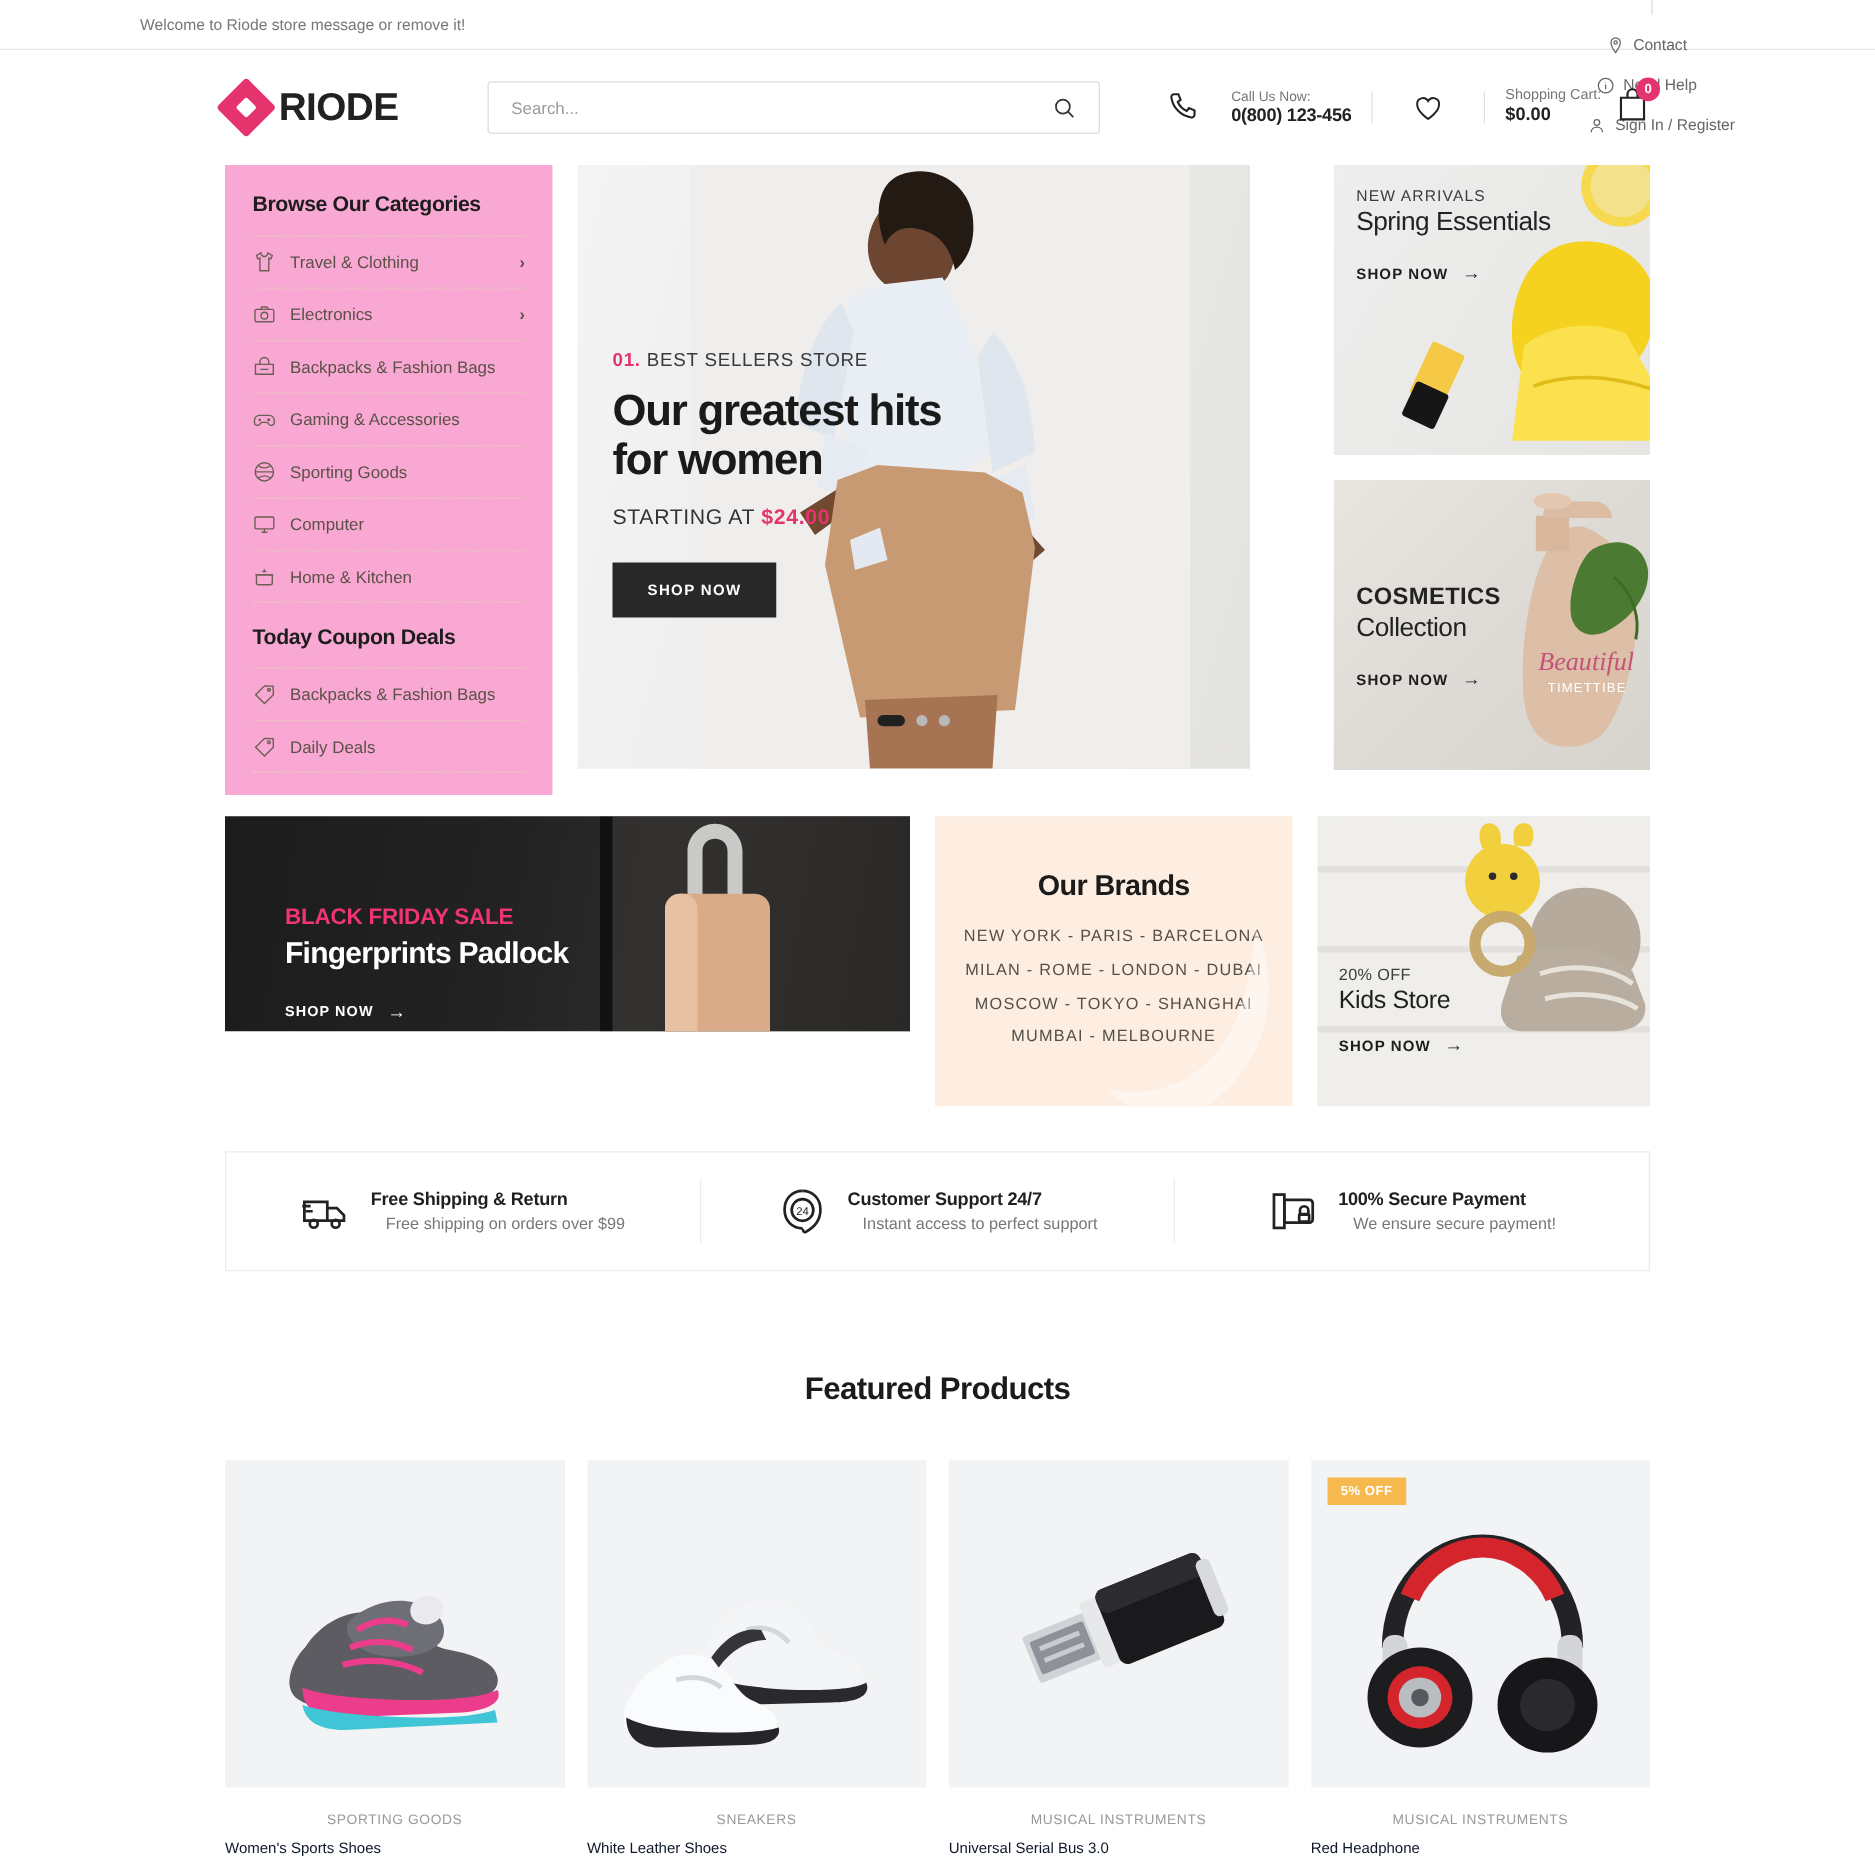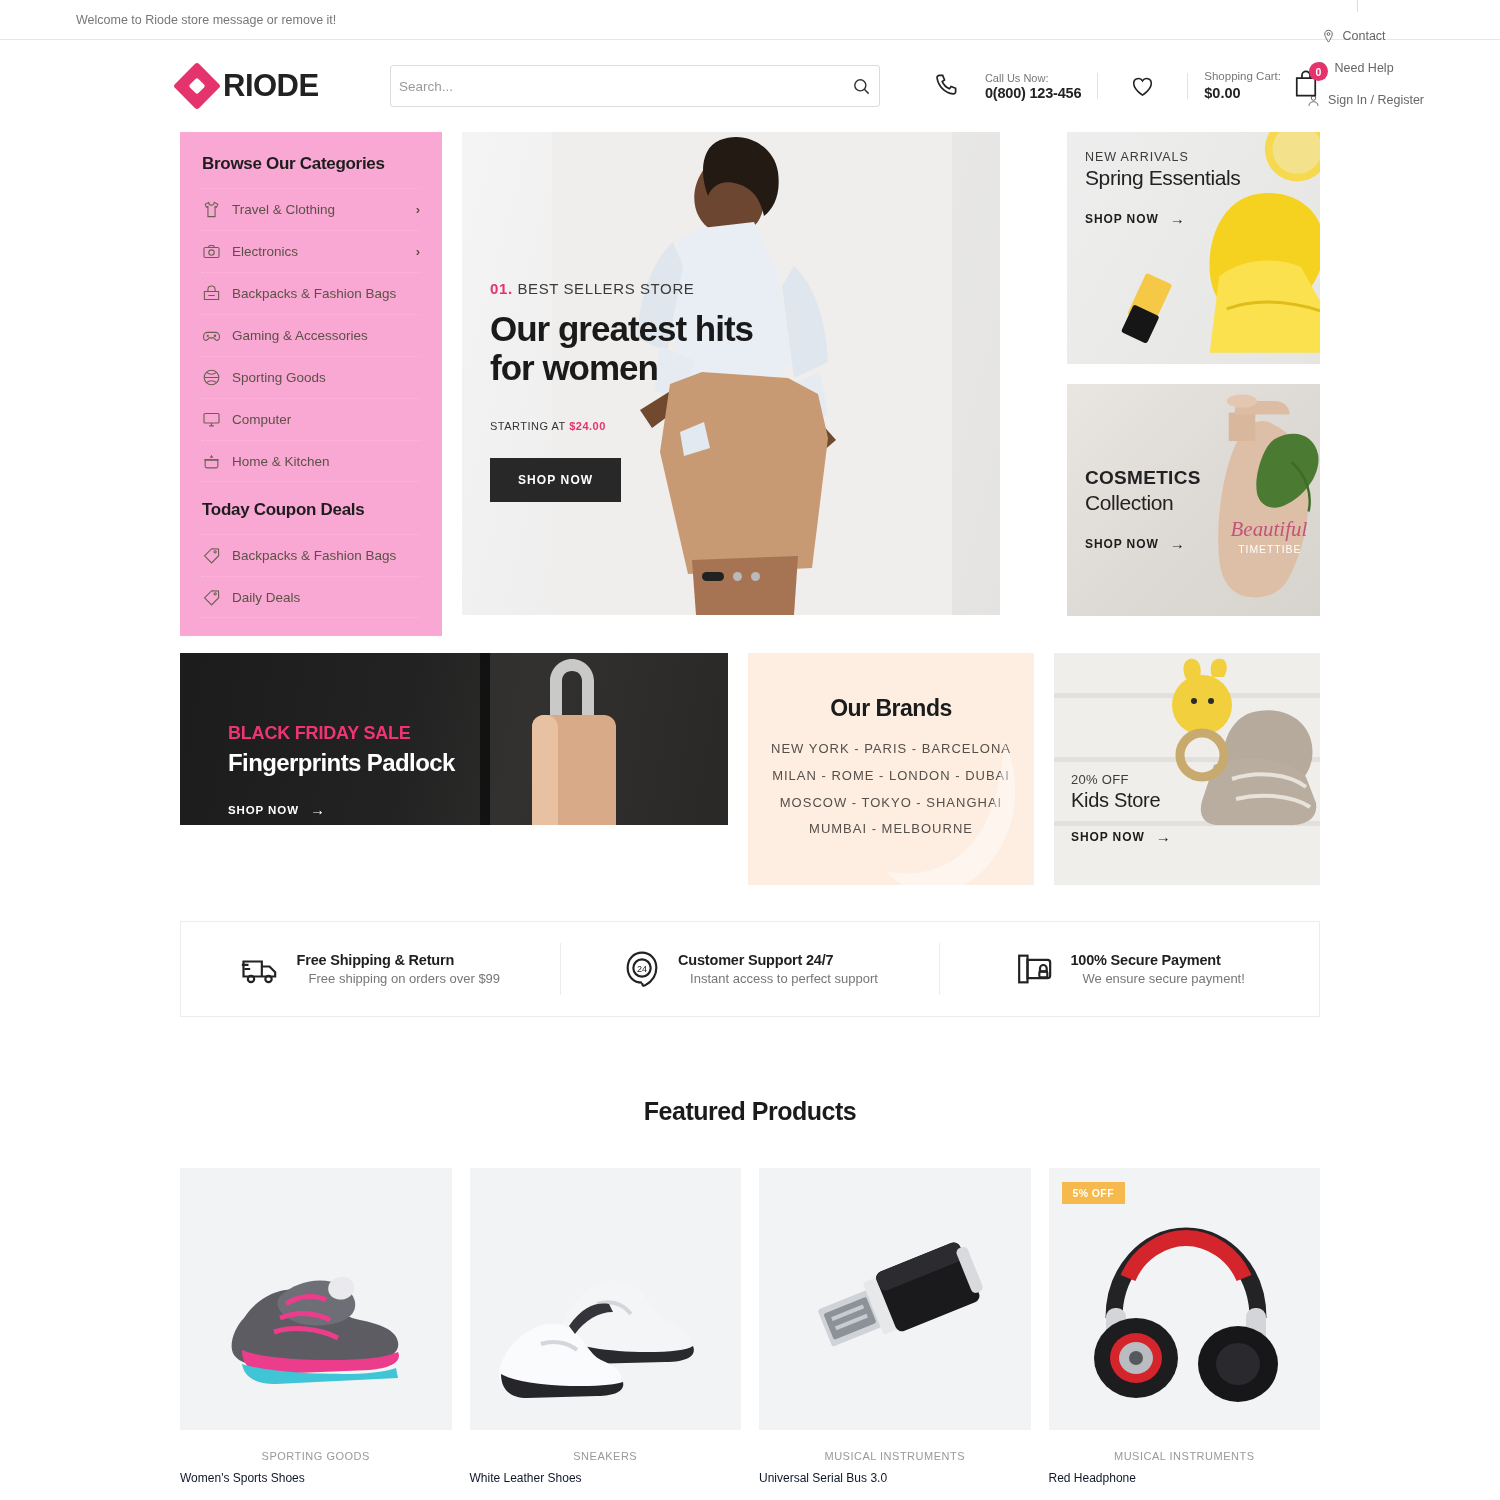--- a/index.html
+++ b/index.html
@@ -8,21 +8,21 @@
     font-family: "Liberation Sans", sans-serif;
     background: #ffffff; overflow: hidden;
     color: #333;
   }
   .page { width: 1500px; height: 1500px; position: relative; }
 
   
   .topbar {
     height: 40px; border-bottom: 1px solid #e7e7e7;
     display: flex; align-items: center;
-    padding: 0 76px; font-size: 12.5px; color: #666;
+    padding: 0 112px; font-size: 12.5px; color: #666;
   }
   .topbar-welcome { flex: 1; color: #777; }
   .topbar-right { display: flex; align-items: center; gap: 17px; flex-direction: column; }
   .tb-sel {
     display: flex; align-items: center; gap: 4px;
     font-size: 12.5px; color: #666; margin-right: 22px; cursor: pointer;
   }
   .tb-sel .car { font-size: 9px; }
   .tb-div { width: 1px; height: 18px; background: #ddd; margin: 0 20px 0 4px; }
   .tb-link {
@@ -38,21 +38,21 @@
     padding: 0 180px; border-bottom: 0;
   }
   .logo { display: flex; align-items: center; gap: 9px; width: 210px; }
   .logo-diamond { width: 34px; height: 34px; background: #e5336d; transform: rotate(45deg);
      position: relative; border-radius: 3px; }
   .logo-diamond::after { content:""; position:absolute; width:12px; height:12px; background:#fff;
      top:11px; left:11px; border-radius:2px; }
   .logo-text { font-size: 31px; font-weight: 800; letter-spacing: -0.5px; color: #222; }
   .searchwrap {
     flex: 0 0 490px; height: 42px; border: 1px solid #dcdcdc; border-radius: 3px;
-    display: flex; align-items: center; padding: 0 8px; background: #fff;
+    display: flex; align-items: center; padding: 0 18px; background: #fff;
   }
   .searchwrap input {
     flex: 1; border: none; outline: none; font-size: 13.5px; color: #444;
     font-family: "Liberation Sans", sans-serif; background: transparent;
   }
   .searchwrap input::placeholder { color: #9a9a9a; }
   .search-btn { background: none; border: none; cursor: pointer; padding: 0; line-height: 0; }
   .header-right { margin-left: auto; display: flex; align-items: center; gap: 0; }
   .call { display: flex; align-items: center; gap: 26px; }
   .call-txt .lbl { font-size: 11px; color: #777; line-height: 1.3; }
@@ -89,21 +89,21 @@
   
   .hero {
     flex: 1; height: 483px; position: relative; overflow: hidden;
     background: linear-gradient(105deg,#f4f4f4 0%,#ececec 46%,#e4e3e1 100%);
   }
   .hero-fig { position: absolute; right: 48px; bottom: 0; top: 0; width: 400px; }
   .hero-inner { position: absolute; left: 28px; top: 148px; }
   .hero-kicker { font-size: 15px; letter-spacing: 0.6px; color: #3a3a3a; margin-bottom: 12px; }
   .hero-kicker b { color: #e5336d; font-weight: 800; }
   .hero-h1 { font-size: 35px; font-weight: 800; line-height: 1.12; color: #1a1a1a; letter-spacing: -1px; }
-  .hero-sub { font-size: 11px; letter-spacing: 0.5px; color: #333; margin-top: 33px; }
+  .hero-sub { font-size: 17px; letter-spacing: 0.5px; color: #333; margin-top: 17px; }
   .hero-sub b { color: #e5336d; font-weight: 800; }
   .hero-btn {
     margin-top: 26px; display: inline-block; background: #282828; color: #fff;
     font-size: 12px; font-weight: 700; letter-spacing: 1.1px; padding: 15px 28px;
     border: none; cursor: pointer; font-family: "Liberation Sans", sans-serif;
   }
   .dots { position: absolute; bottom: 34px; left: 50%; transform: translateX(-50%);
      display: flex; align-items: center; gap: 9px; }
   .dot { width: 9px; height: 9px; border-radius: 50%; background: #b9b9b9; cursor: pointer; }
   .dot.active { width: 22px; border-radius: 6px; background: #212121; }

